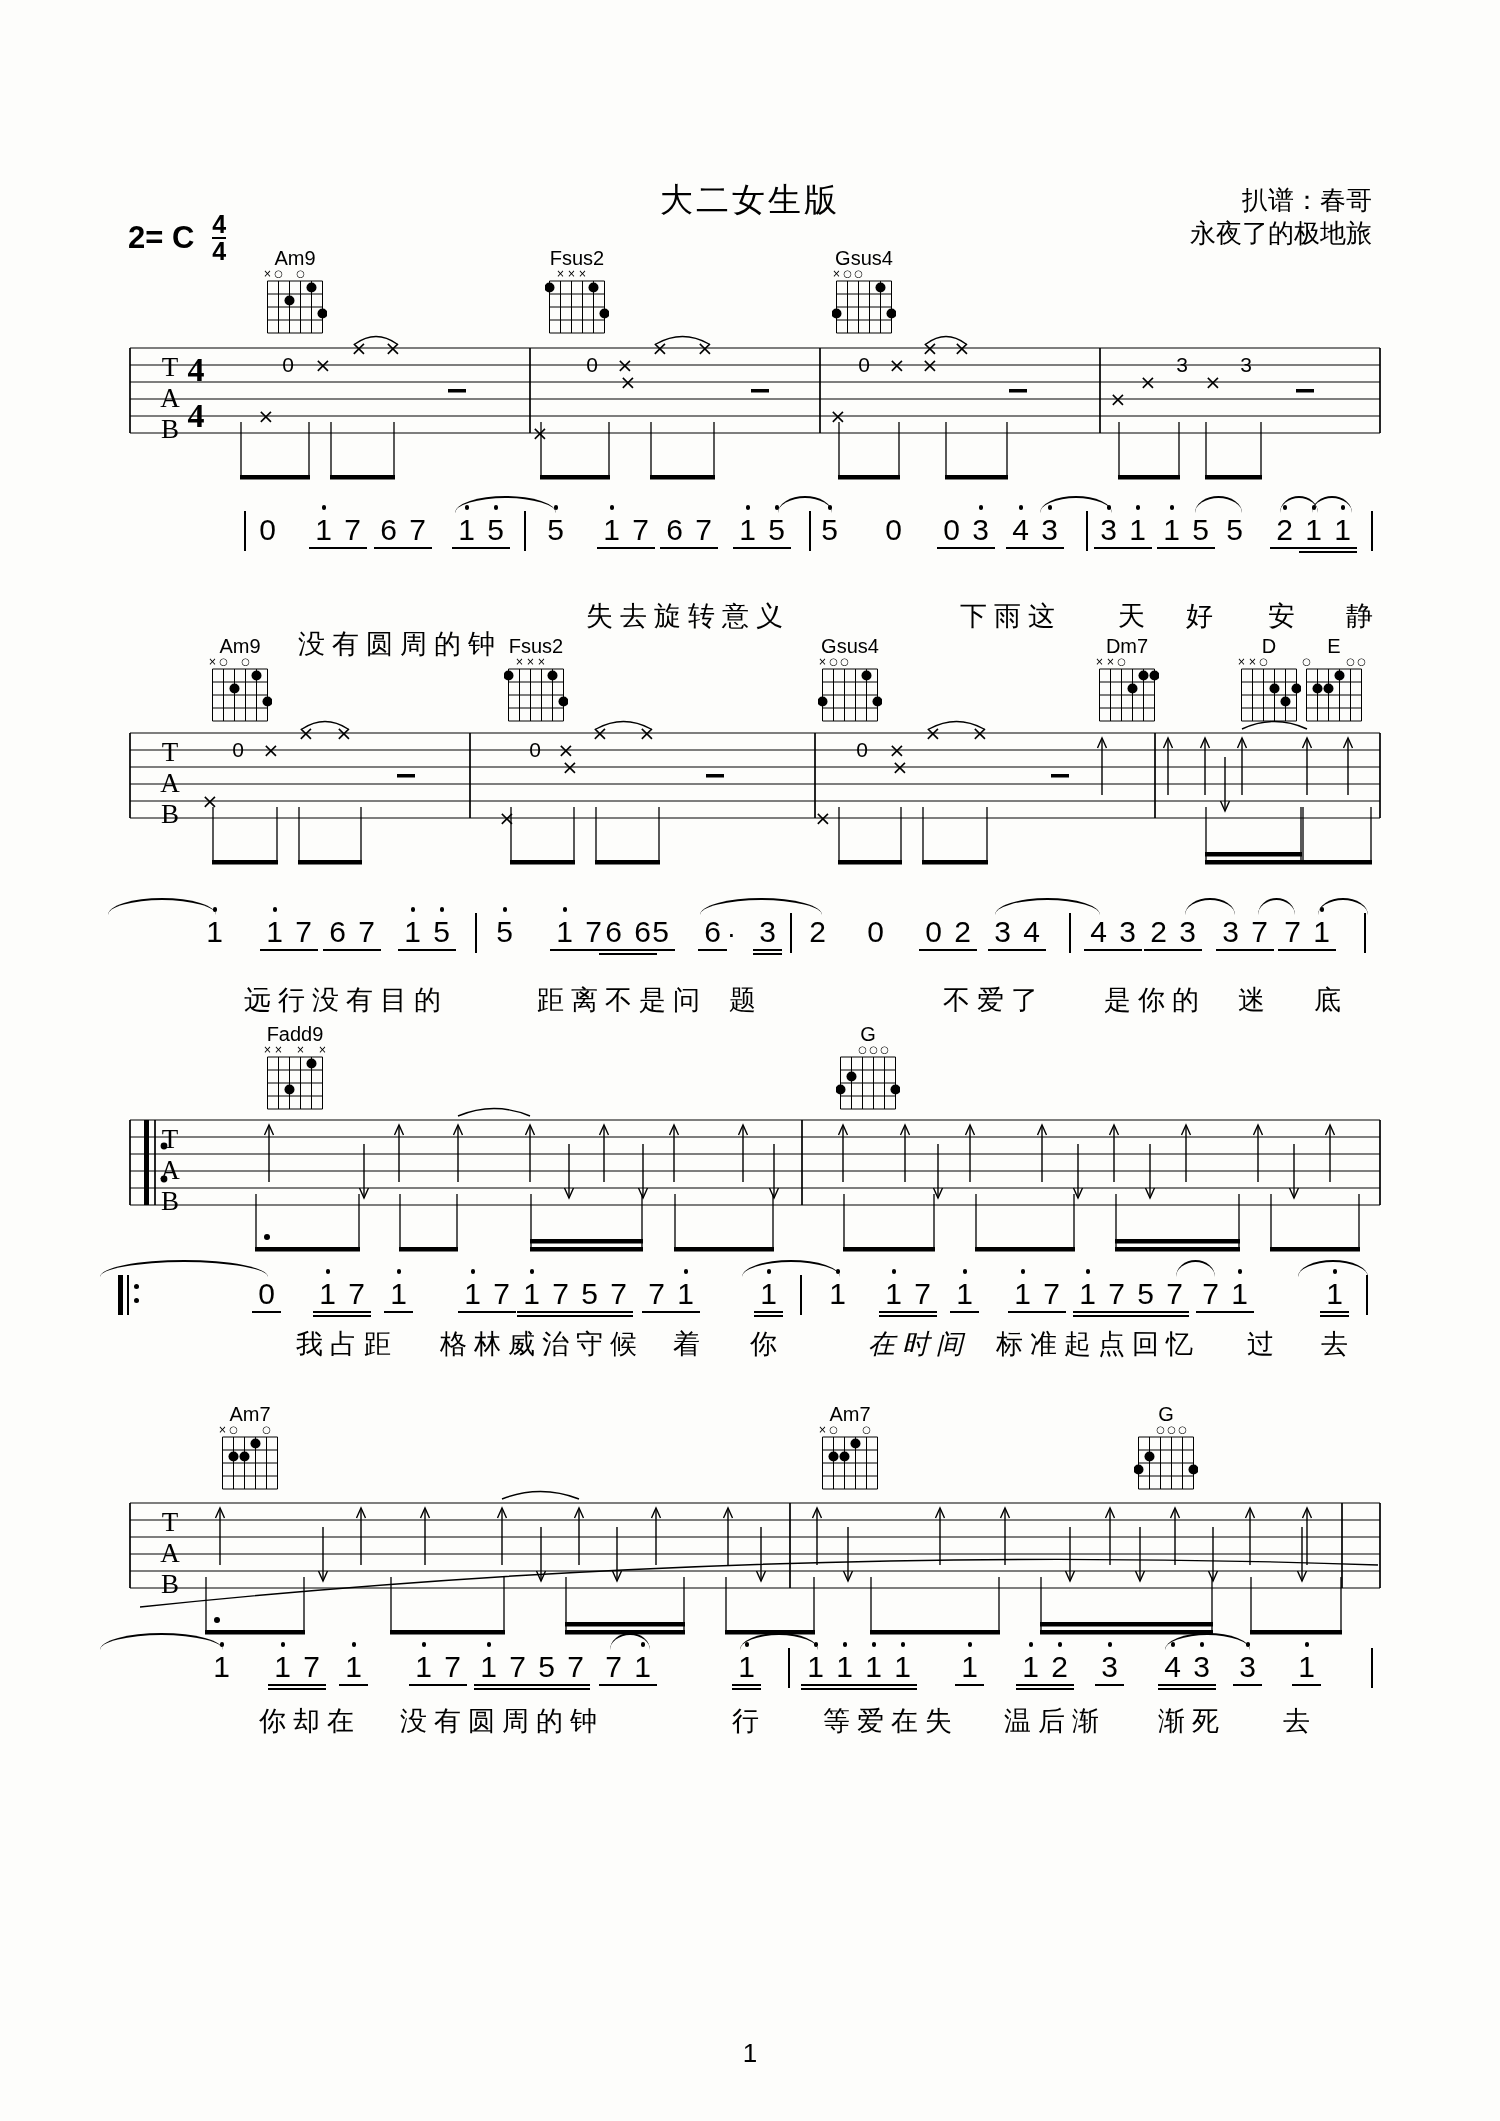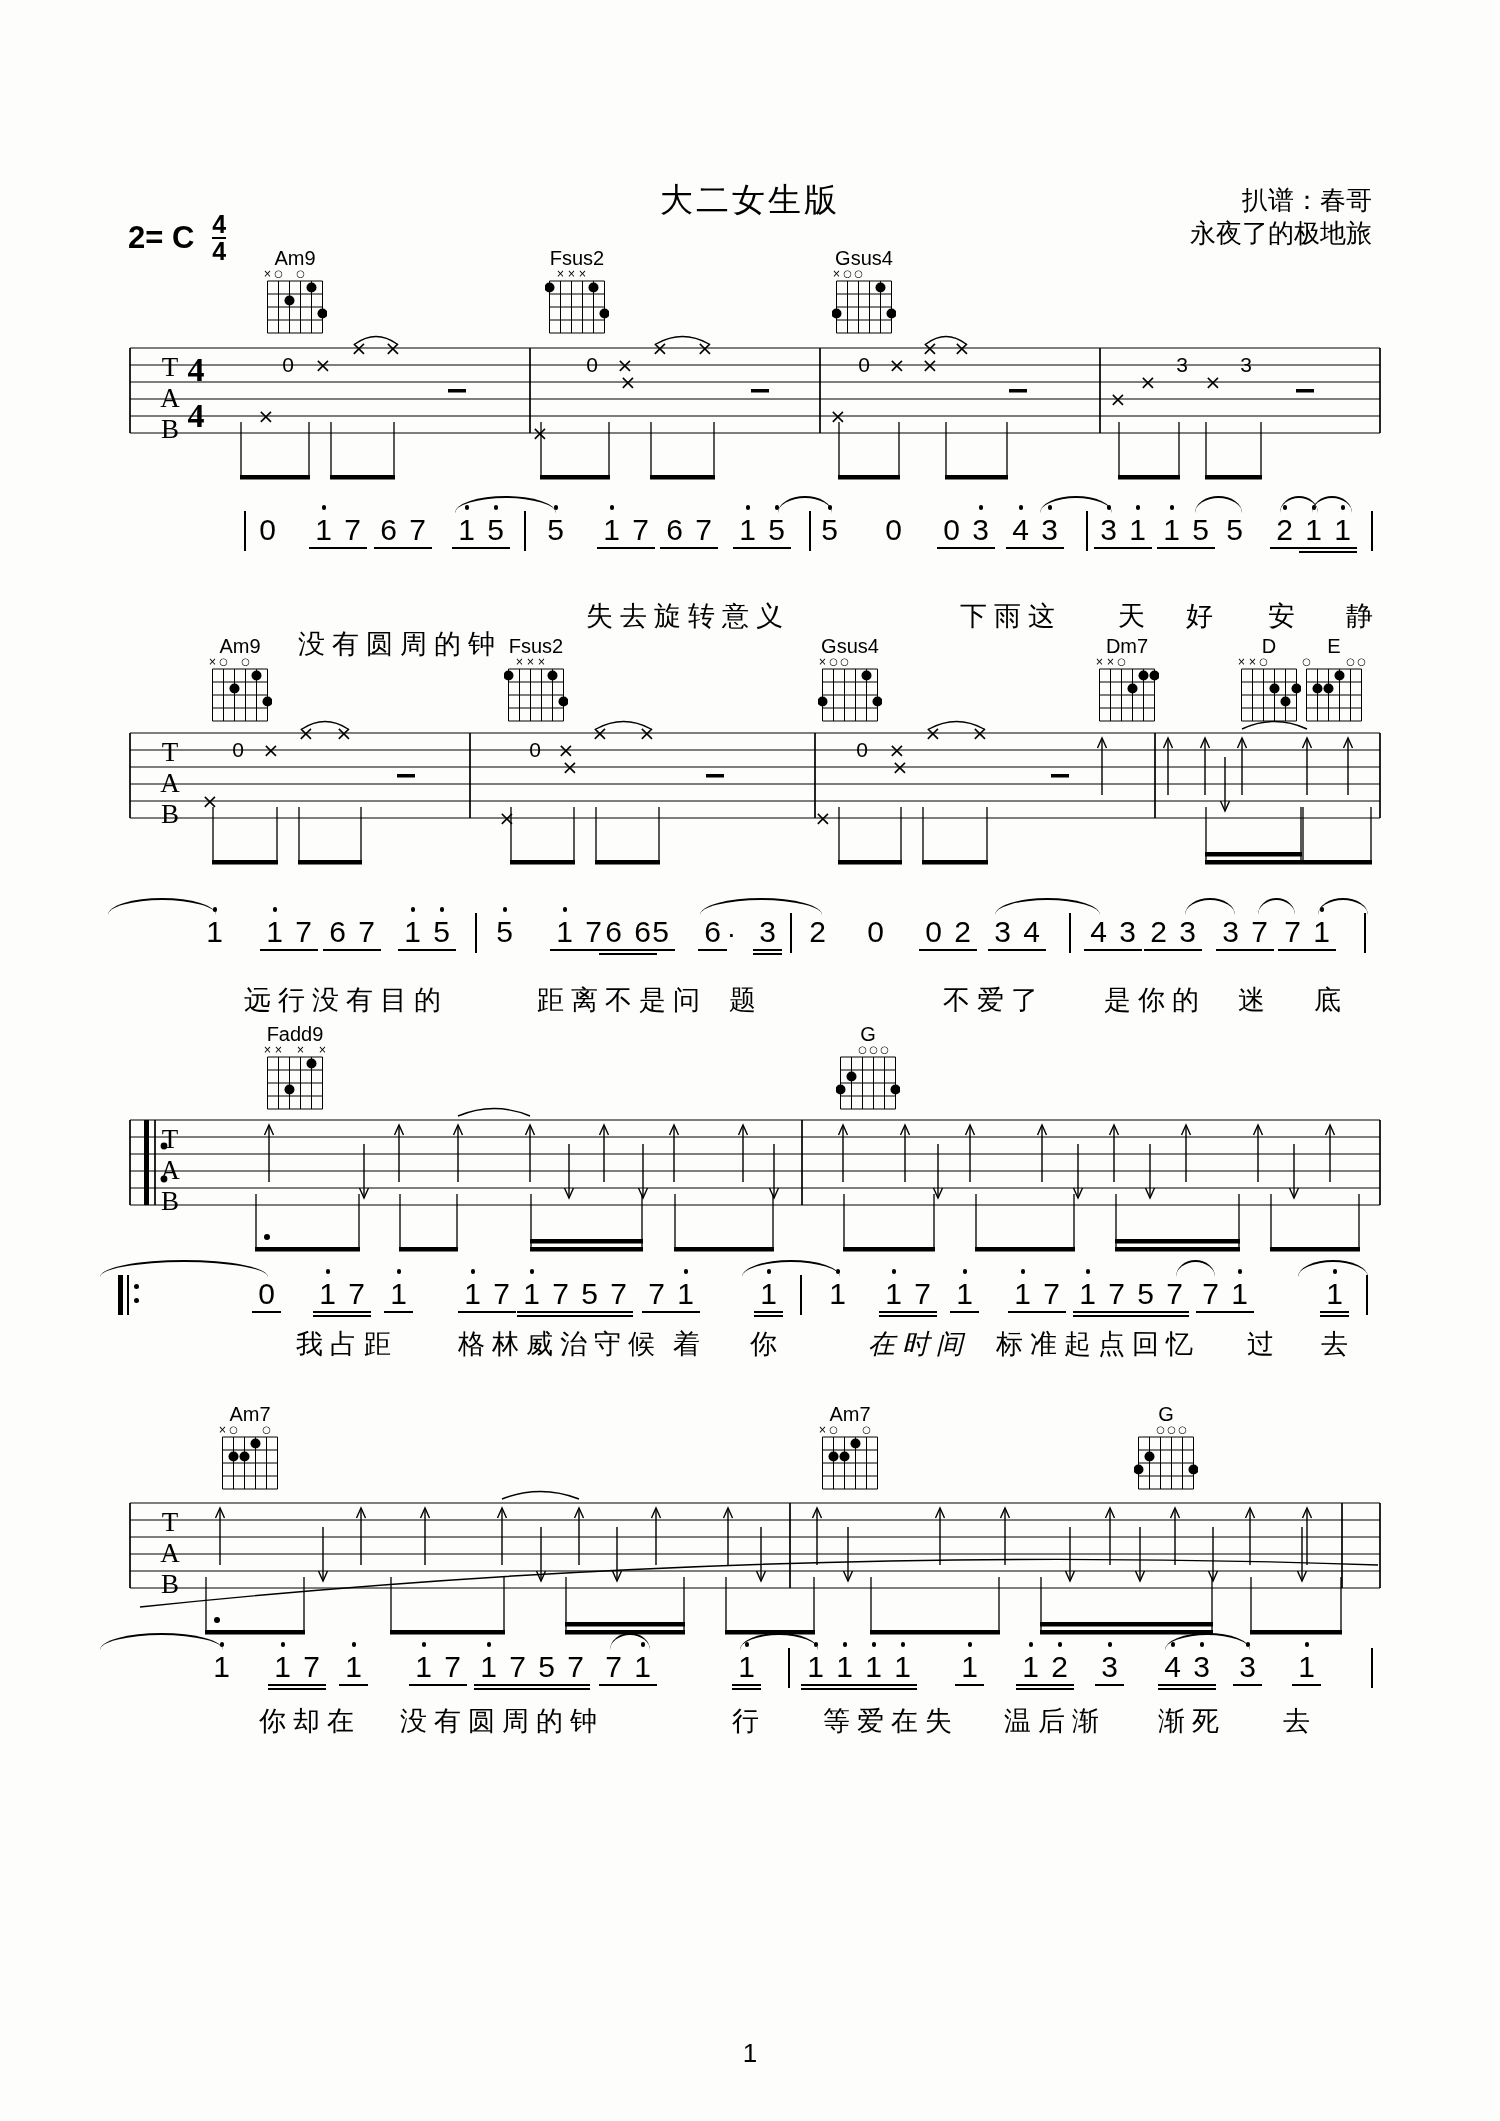--- a/index.html
+++ b/index.html
@@ -950,21 +950,21 @@
           <i class="l2"></i>
         </div>
         <div class="jbar" style="left: 1366px;"></div>
         <i class="jtie" style="left: 100px; width: 168px;"></i>
         <i class="jtie" style="left: 742px; width: 98px;"></i>
         <i class="jtie" style="left: 1176px; width: 39px;"></i>
         <i class="jtie" style="left: 1298px; width: 70px;"></i>
       </div>
       <div class="jline" style="top: 1326px;">
         <span class="lyric" style="left: 296px;">我占距</span>
-        <span class="lyric" style="left: 458px;">格林威治守候</span>
+        <span class="lyric" style="left: 440px;">格林威治守候</span>
         <span class="lyric" style="left: 673px;">着</span>
         <span class="lyric" style="left: 750px;">你</span>
         <span class="lyric" style="left: 868px; font-style: italic;">在时间</span>
         <span class="lyric" style="left: 996px;">标准起点回忆</span>
         <span class="lyric" style="left: 1247px;">过</span>
         <span class="lyric" style="left: 1321px;">去</span>
       </div>
       <div class="jline" style="top: 1651px;">
         <div class="jgroup" style="left: 207px;">
           <span class="jnote">1<i class="joct"></i></span>

